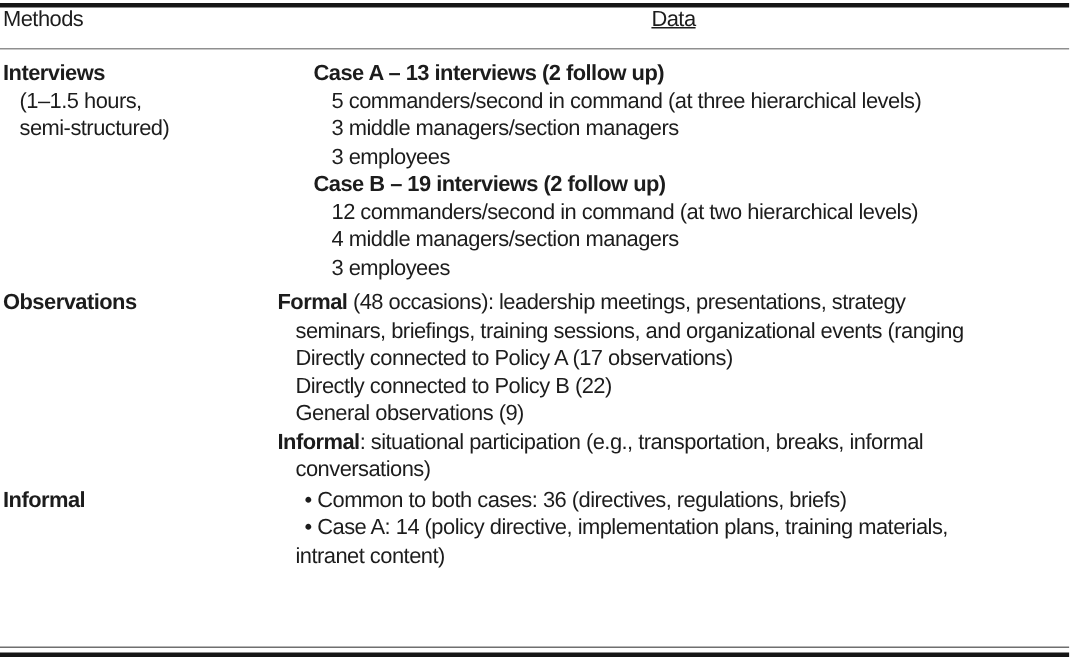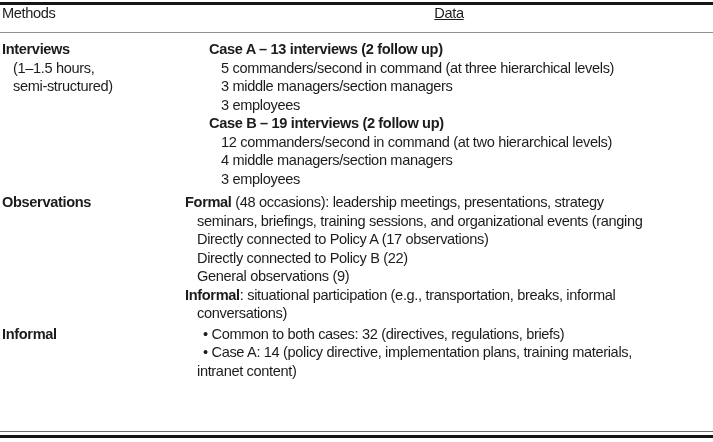--- a/index.html
+++ b/index.html
@@ -88,21 +88,21 @@
         <div class="line"><span class="b">Informal</span><span>: situational participation (e.g., transportation, breaks, informal</span></div>
         <div class="line ind1">conversations)</div>
       </div>
     </div>
 
     <div class="trow r3">
       <div class="mcol">
         <div class="line b ind0">Informal</div>
       </div>
       <div class="dcol">
-        <div class="line ind2">• Common to both cases: 32 (directives, regulations, briefs)</div>
+        <div class="line ind2">• Common to both cases: 36 (directives, regulations, briefs)</div>
         <div class="line ind2">• Case A: 14 (policy directive, implementation plans, training materials,</div>
         <div class="line ind1">intranet content)</div>
       </div>
     </div>
 
   </div>
 
   <div class="rule rule-bottom-thin"></div>
   <div class="rule rule-bottom-thick"></div>
 

